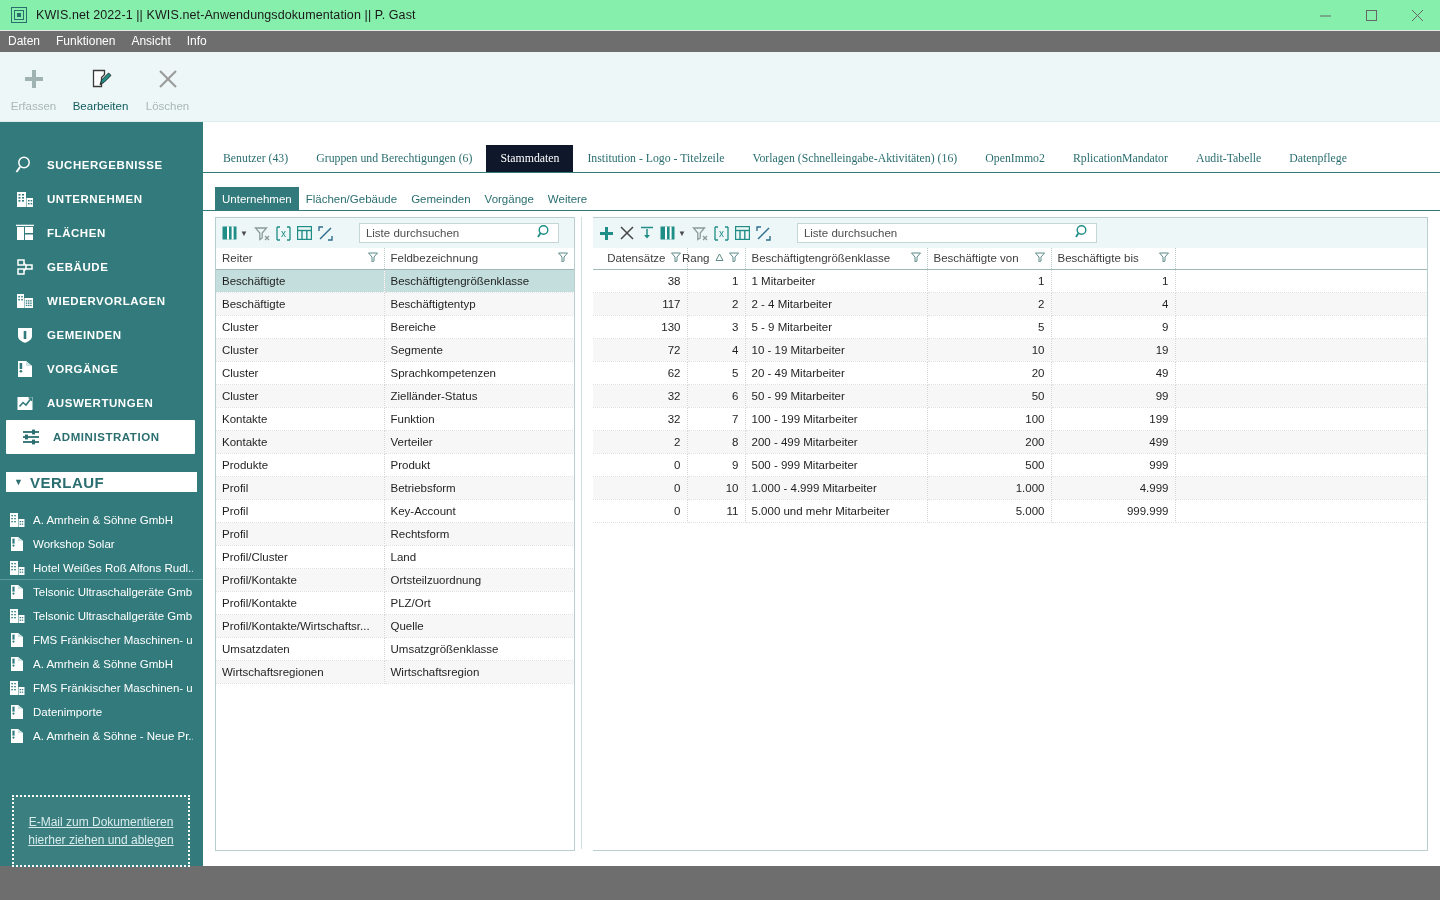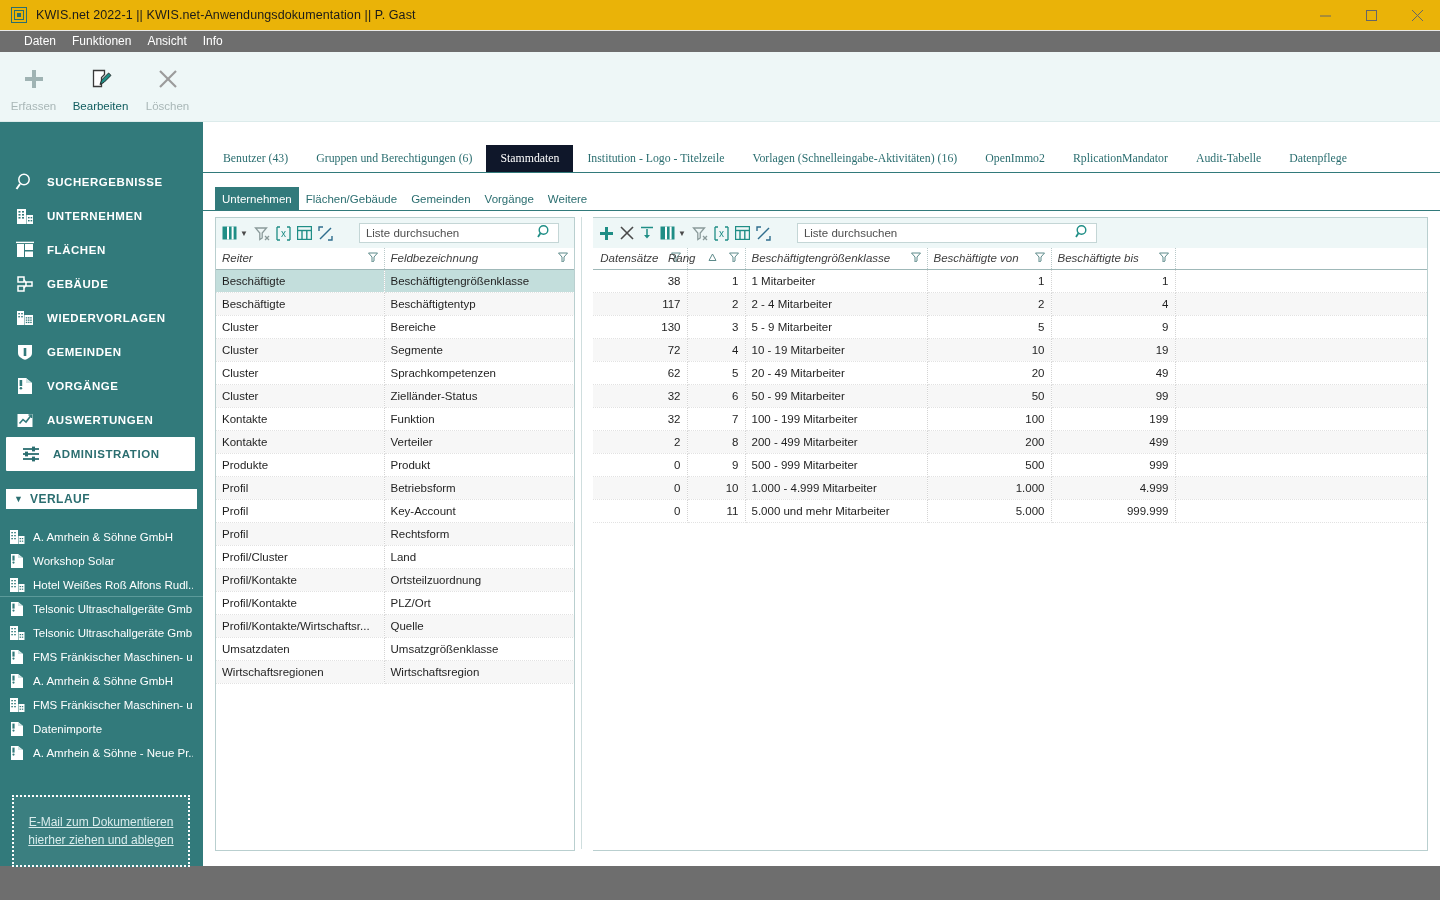--- a/index.html
+++ b/index.html
@@ -7,35 +7,35 @@
     width: 1440px; height: 900px;
     font-family: "Liberation Sans", sans-serif;
     background: #ffffff;
     overflow: hidden;
   }
   #app { position: relative; width: 1440px; height: 900px; background: #6e6e6e; }
 
   
   .titlebar {
     position: absolute; top: 0; left: 0; width: 1440px; height: 31px;
-    background: #eab308; border-bottom: 1px solid #e8e8e8;
+    background: #86efac; border-bottom: 1px solid #e8e8e8;
     display: flex; align-items: center;
   }
   .title-logo { width: 16px; height: 16px; margin-left: 11px; margin-right: 9px; flex: none; }
   .title-text { font-size: 12.5px; color: #1a1a1a; letter-spacing: .1px; }
   .win-btns { margin-left: auto; display: flex; height: 31px; }
   .win-btn {
     width: 46px; height: 31px; display: flex; align-items: center; justify-content: center;
     color: #5a5a5a;
   }
 
   
   .menubar {
     position: absolute; top: 31px; left: 0; width: 1440px; height: 21px;
-    background: #6e6e6e; display: flex; align-items: center; padding-left: 16px;
+    background: #6e6e6e; display: flex; align-items: center; padding-left: 0;
   }
   .menu-item { font-size: 12px; color: #ffffff; padding: 0 8px; line-height: 21px; }
 
   
   .ribbon {
     position: absolute; top: 52px; left: 0; width: 1440px; height: 70px;
     background: #eef7f7; border-bottom: 1px solid #dcebeb;
     display: flex; align-items: flex-start; padding-top: 6px;
   }
   .ribbon-btn {
@@ -45,38 +45,38 @@
   .ribbon-icon { height: 30px; display: flex; align-items: center; justify-content: center; }
   .ribbon-label { font-size: 11.5px; margin-top: 6px; }
   .ribbon-btn.enabled .ribbon-label { color: #0f5c5e; }
   .ribbon-btn.disabled .ribbon-label { color: #a9b7b7; }
 
   
   .sidebar {
     position: absolute; top: 122px; left: 0; width: 203px; height: 744px;
     background: #327a7b;
   }
-  .nav-list { padding-top: 43px; }
+  .nav-list { padding-top: 26px; }
   .nav-item {
     height: 34px; display: flex; align-items: center; padding-left: 14px;
     margin: 0 8px 0 0;
   }
   .nav-item.active { background: #ffffff; margin-left: 6px; border-radius: 1px; }
   .nav-icon { width: 22px; height: 22px; flex: none; display: flex; align-items: center; justify-content: center; }
   .nav-label {
     font-size: 11.5px; letter-spacing: .55px; color: #ffffff; margin-left: 11px; font-weight: 600;
   }
   .nav-item.active .nav-label { color: #2b6e70; }
 
   .verlauf-head {
     margin: 18px 6px 0 6px; height: 20px; background: #ffffff;
     display: flex; align-items: center; padding-left: 8px;
   }
   .verlauf-caret { color: #2b6e70; font-size: 9px; margin-right: 7px; }
-  .verlauf-title { font-size: 12px; font-weight: 700; color: #2b6e70; letter-spacing: .5px; }
+  .verlauf-title { font-size: 15px; font-weight: 700; color: #2b6e70; letter-spacing: .5px; }
   .hist-list { margin-top: 16px; }
   .hist-item {
     height: 24px; display: flex; align-items: center; padding-left: 10px;
   }
   .hist-item.sep { border-bottom: 1px solid #5c9a9a; }
   .hist-icon { width: 15px; height: 16px; flex: none; }
   .hist-label {
     font-size: 11.5px; color: #ffffff; margin-left: 8px;
     white-space: nowrap; overflow: hidden; max-width: 160px;
   }
@@ -149,21 +149,21 @@
   .search-box.wide { max-width: 300px; }
   .search-ph { font-size: 11.5px; color: #4e4e4e; flex: 1; }
 
   table { border-collapse: collapse; width: 100%; table-layout: fixed; }
   th {
     font-weight: normal; font-size: 11.5px; color: #3d3d3d;
     height: 21px; padding: 0 6px; text-align: left;
     border-bottom: 1px solid #9fb8b8; background: #ffffff;
     border-right: 1px dotted #b9c9c9;
   }
-  th .thw { display: flex; align-items: center; gap: 12px; font-style: italic; }
+  th .thw { display: flex; align-items: center; gap: 5px; }
   th.num .thw { justify-content: flex-end; }
   th .lbl { flex: 1; }
   th.num .lbl { flex: none; }
   td {
     font-size: 11.5px; color: #1f1f1f; height: 23px; padding: 0 6px;
     border-right: 1px dotted #d4d4d4; border-bottom: 1px dotted #e2e2e2;
     white-space: nowrap; overflow: hidden;
   }
   td.num { text-align: right; }
   tbody tr:nth-child(even) { background: #f7f7f7; }

